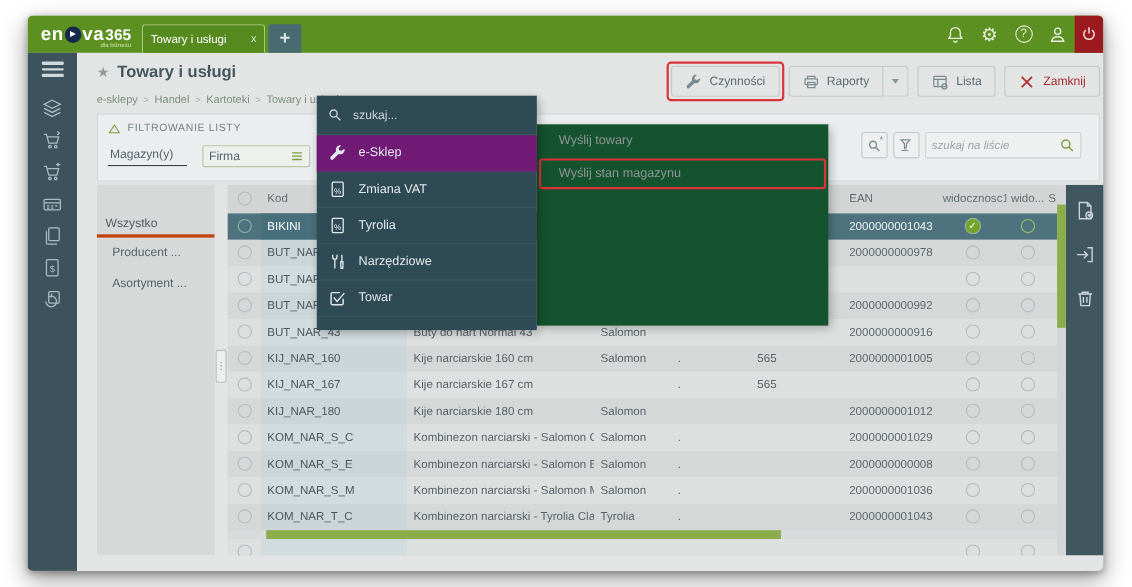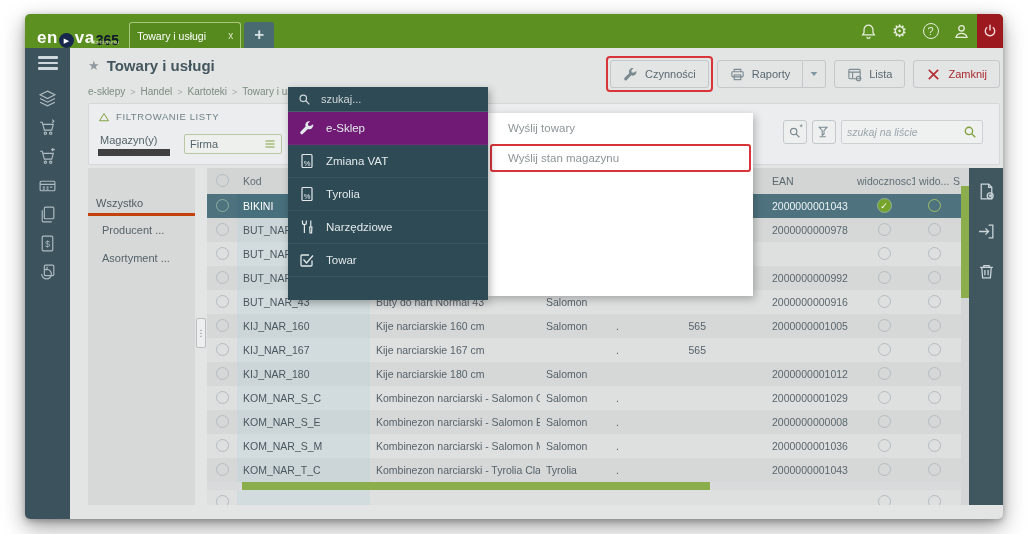--- a/index.html
+++ b/index.html
@@ -4,25 +4,25 @@
 <style>
   * { margin:0; padding:0; box-sizing:border-box; }
   html,body { width:1029px; height:534px; background:#ffffff; overflow:hidden;
     font-family:"Liberation Sans","DejaVu Sans",sans-serif; }
   .window { position:absolute; left:25px; top:14px; width:978px; height:505px;
     background:#e3e4e4; border-radius:5px; overflow:hidden;
     box-shadow:0 8px 22px rgba(0,0,0,.38), 0 2px 6px rgba(0,0,0,.25); }
 
   
   .topbar { height:34px; background:#5c9121; display:flex; align-items:stretch; }
-  .logo { display:flex; align-items:flex-end; padding:0 10px 0 12px; position:relative; }
+  .logo { display:flex; align-items:center; padding:0 10px 0 12px; position:relative; }
   .logo .t { color:#fff; font-size:17px; font-weight:bold; letter-spacing:.5px; }
   .logo .o { width:15px; height:15px; border-radius:50%; background:#17284c; color:#fff;
     font-size:7px; display:inline-flex; align-items:center; justify-content:center; margin:0 1px; }
-  .logo .n365 { color:#0f172a; font-size:14px; font-weight:bold; margin-left:1px; }
+  .logo .n365 { color:#ffffff; font-size:14px; font-weight:bold; margin-left:1px; }
   .logo .sub { position:absolute; right:10px; bottom:3px; font-size:5.5px; color:#cfe3a8; }
   .tab { align-self:flex-end; height:26px; width:112px; background:#568a1e;
     border:1px solid #a9c87d; border-bottom:none; border-radius:3px 3px 0 0;
     display:flex; align-items:center; padding:0 7px; gap:4px; }
   .tab .lbl { color:#fff; font-size:10.5px; white-space:nowrap; overflow:hidden; flex:1; }
   .tab .x { color:#d9e6c6; font-size:10px; cursor:pointer; }
   .tabplus { align-self:flex-end; height:26px; width:30px; margin-left:3px; background:#4a6a72;
     border-radius:3px 3px 0 0; color:#d7e0e3; font-size:17px; display:flex;
     align-items:center; justify-content:center; font-weight:bold; }
   .tb-sp { flex:1; }
@@ -63,21 +63,21 @@
   .btn-zamknij svg { color:#b52f34; }
   .ann-wrap { position:relative; }
   .ann { position:absolute; inset:-4px; border:2px solid #d8343a; border-radius:4px; pointer-events:none; }
 
   
   .fpanel { margin:3px 4px 0 18px; height:62px; background:#ebedee; border:1px solid #d4d8d9;
     border-radius:2px; padding:7px 9px; position:relative; }
   .ftitle { display:flex; align-items:center; gap:6px; font-size:9.5px; letter-spacing:.6px; color:#72828a; }
   .ftitle svg { width:12px; height:12px; }
   .frow { margin-top:9px; display:flex; align-items:center; font-size:11px; color:#55646b; }
-  .fld-underline { border-bottom:7px solid #404040; padding:2px 4px 3px 2px; }
+  .fld-underline { border-bottom:1px solid #404040; padding:2px 4px 3px 2px; }
   .f-mag { width:72px; }
   .f-firma { width:98px; margin-left:14px; border:1px solid #b9c7a2; border-radius:2px;
     padding:3px 5px; display:flex; align-items:center; justify-content:space-between; background:#eef0ee; }
   .f-firma svg { width:12px; height:12px; }
   .f-stan { width:70px; margin-left:14px; }
   .fright { position:absolute; right:16px; top:16px; display:flex; align-items:center; gap:5px; }
   .sq-btn { width:24px; height:24px; border:1px solid #c3c9cb; border-radius:3px; background:#eef0f0;
     display:flex; align-items:center; justify-content:center; color:#7b8a90; position:relative; }
   .sq-btn svg { width:14px; height:14px; }
   .sq-btn .ast { position:absolute; right:3px; top:1px; font-size:9px; color:#7b8a90; }
@@ -128,28 +128,28 @@
   .hthumb { position:absolute; left:35px; top:0; width:468px; height:8px; background:#8cad4b; }
   .vscroll { width:8px; background:#d3d5d6; position:relative; flex:none; }
   .vthumb { position:absolute; left:0; top:18px; width:8px; height:112px; background:#8cad4b; }
   .rtools { width:35px; background:#40575f; flex:none; display:flex; flex-direction:column; align-items:center; padding-top:10px; gap:12px; }
   .rt-btn { width:28px; height:28px; display:flex; align-items:center; justify-content:center; color:#ccd6da; }
   .rt-btn svg { width:19px; height:19px; }
 
   
   .menu { position:absolute; left:263px; top:73px; width:200px; height:213px; background:#2e4a55;
     box-shadow:2px 3px 8px rgba(0,0,0,.3); z-index:20; }
-  .m-search { height:25px; display:flex; align-items:center; gap:10px; padding:0 10px;
+  .m-search { height:36px; display:flex; align-items:center; gap:10px; padding:0 10px;
     color:#cfd6d9; font-size:11px; border-bottom:1px solid rgba(255,255,255,.12); }
   .m-search svg { width:13px; height:13px; }
   .m-item { height:33px; display:flex; align-items:center; gap:11px; padding:0 11px;
     color:#e3e9eb; font-size:11.5px; border-bottom:1px solid rgba(255,255,255,.06); cursor:pointer; }
   .m-item svg { width:16px; height:16px; flex:none; }
   .m-item.active { background:#701a75; }
-  .submenu { position:absolute; left:463px; top:99px; width:265px; height:183px; background:#ffffff;
+  .submenu { position:absolute; left:463px; top:99px; width:265px; height:183px; background:#14532d;
     box-shadow:2px 3px 8px rgba(0,0,0,.25); z-index:19; }
   .s-item { height:30px; display:flex; align-items:center; padding:0 20px; color:#8f9598;
     font-size:11.5px; position:relative; cursor:pointer; }
   .ann2 { position:absolute; inset:1px 2px; border:2px solid #d8343a; border-radius:3px; pointer-events:none; }
 </style>
 </head>
 <body>
 
 <div class="window">
 

